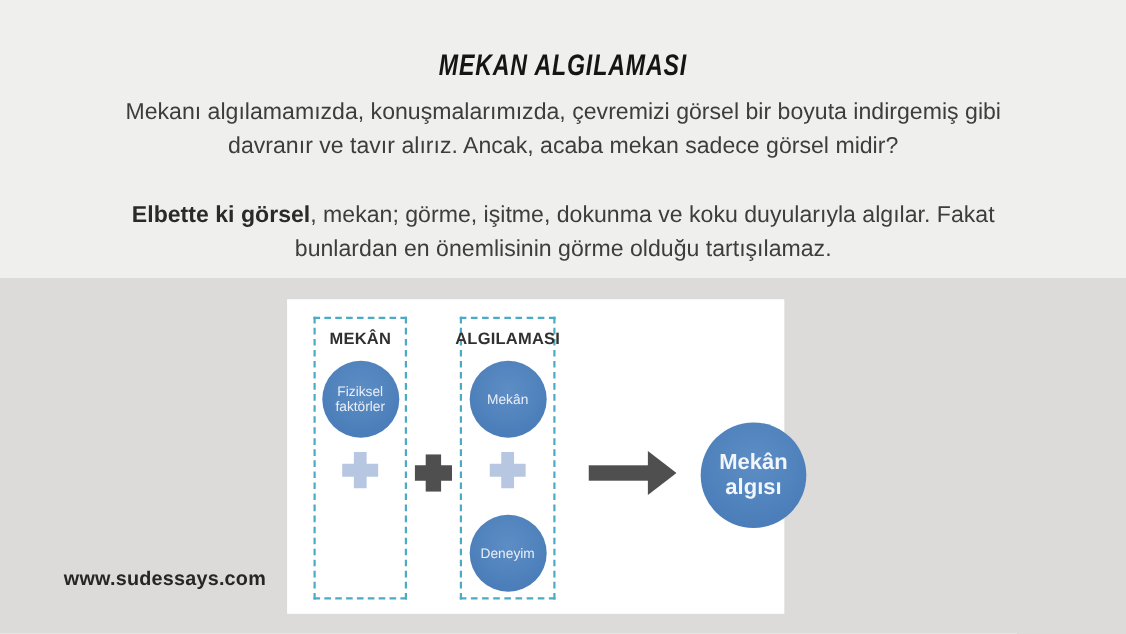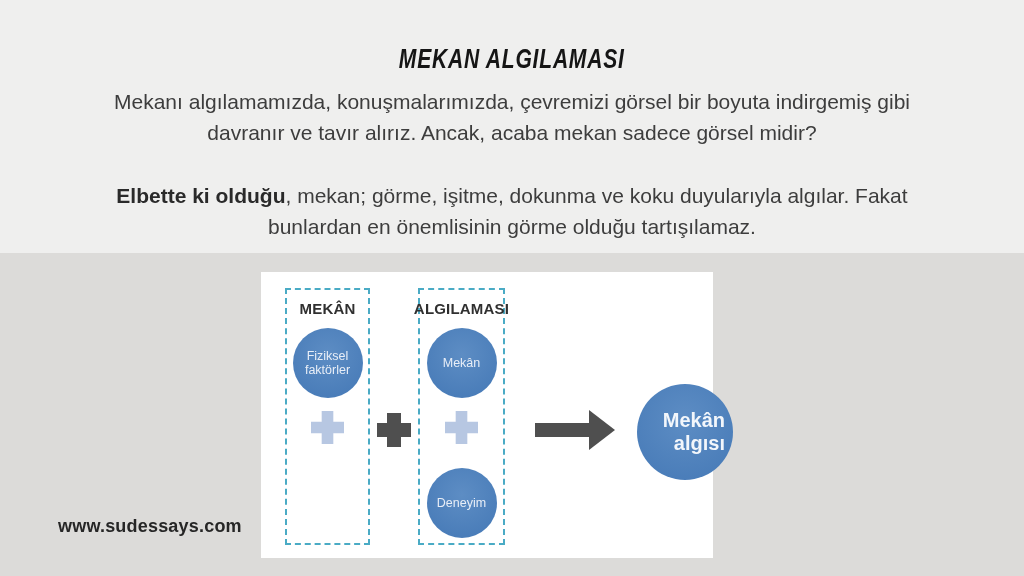--- a/index.html
+++ b/index.html
@@ -69,35 +69,35 @@
   .plus-small { margin: 13px 0; }
 
   .plus-dark-wrap  { position: absolute; left: 116px; top: 141px; width: 34px; height: 34px; }
   .arrow-wrap      { position: absolute; left: 274px; top: 136px; width: 80px; height: 44px; }
 
   .result-circle {
     position: absolute; left: 376px; top: 112px; width: 96px; height: 96px;
     border-radius: 50%;
     background: radial-gradient(circle at 50% 38%, #5d8dc4, #4a7db9 78%);
     color: #f2f6fb; font-size: 20px; font-weight: bold; line-height: 23px;
-    text-align: right; display: flex; align-items: center; justify-content: center;
+    text-align: center; display: flex; align-items: center; justify-content: center;
     padding: 8px;
   }
 </style>
 </head>
 <body>
 
 <div class="slide">
 
   <div class="top-section">
     <h1 class="slide-title">
       <span class="squeeze">MEKAN ALGILAMASI</span>
     </h1>
     <p class="body-text p1">Mekanı algılamamızda, konuşmalarımızda, çevremizi görsel bir boyuta indirgemiş gibi davranır ve tavır alırız. Ancak, acaba mekan sadece görsel midir?</p>
-    <p class="body-text p2"><strong>Elbette ki olduğu</strong><span>, mekan; görme, işitme, dokunma ve koku duyularıyla algılar. Fakat bunlardan en önemlisinin görme olduğu tartışılamaz.</span></p>
+    <p class="body-text p2"><strong>Elbette ki görsel</strong><span>, mekan; görme, işitme, dokunma ve koku duyularıyla algılar. Fakat bunlardan en önemlisinin görme olduğu tartışılamaz.</span></p>
   </div>
 
   <div class="bottom-section">
 
     <div class="panel">
 
       <div class="factor-box box-mekan">
         <div class="box-label">MEKÂN</div>
         <div class="factor-circle">Fiziksel faktörler</div>
         <svg class="plus-small" width="33" height="33" viewBox="0 0 34 34">

